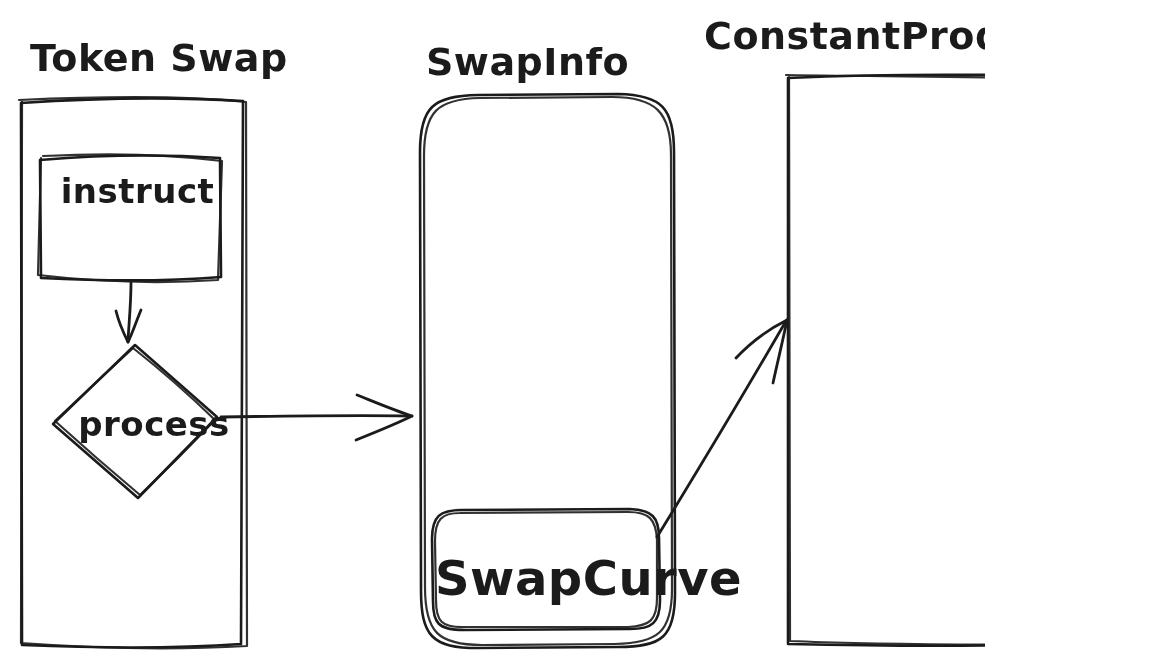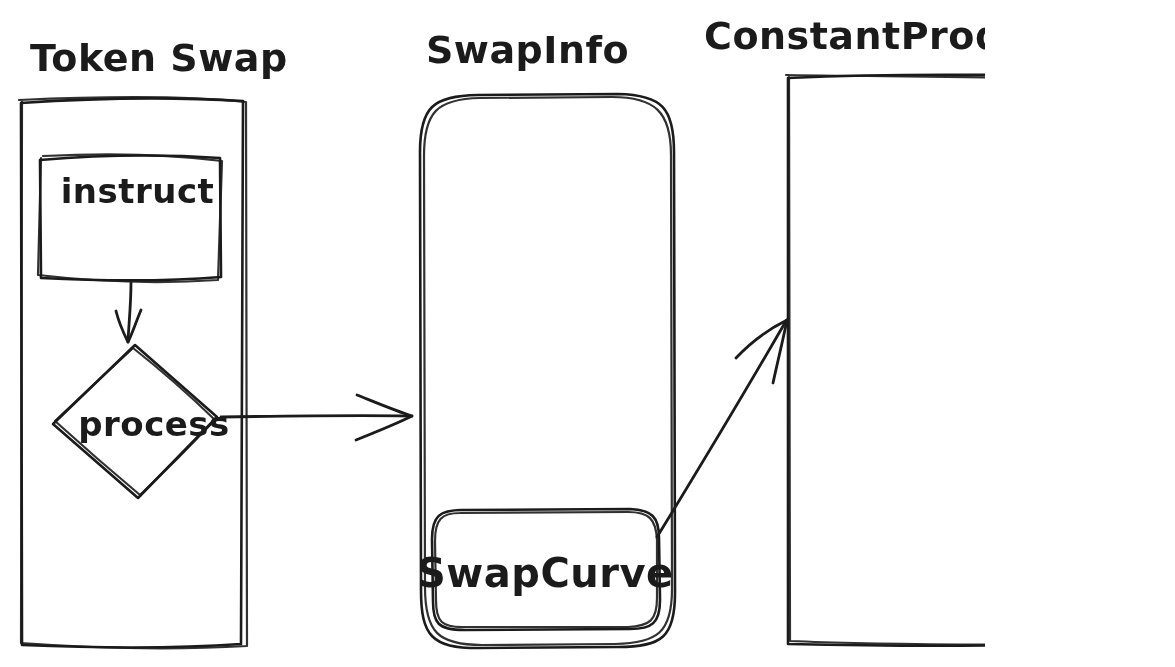--- a/index.html
+++ b/index.html
@@ -52,27 +52,27 @@
     top: 168px;
     width: 185px;
     line-height: 1.38;
   }
   #process-label {
     left: 64px;
     top: 404px;
     width: 166px;
   }
   #swapcurve-label {
-    left: 410px;
+    left: 428px;
     top: 550px;
     width: 228px;
-    font-size: 40px;
+    font-size: 48px;
   }
   #token-swap-title { left: 30px; top: 36px; }
-  #swapinfo-title { left: 426px; top: 28px; }
+  #swapinfo-title { left: 426px; top: 40px; }
   #cpc-title { left: 704px; top: 14px; }
 </style>
 </head>
 <body>
 
 <div id="stage">
 
   <svg id="shapes" viewBox="0 0 1175 667" xmlns="http://www.w3.org/2000/svg">
 
     <g>

